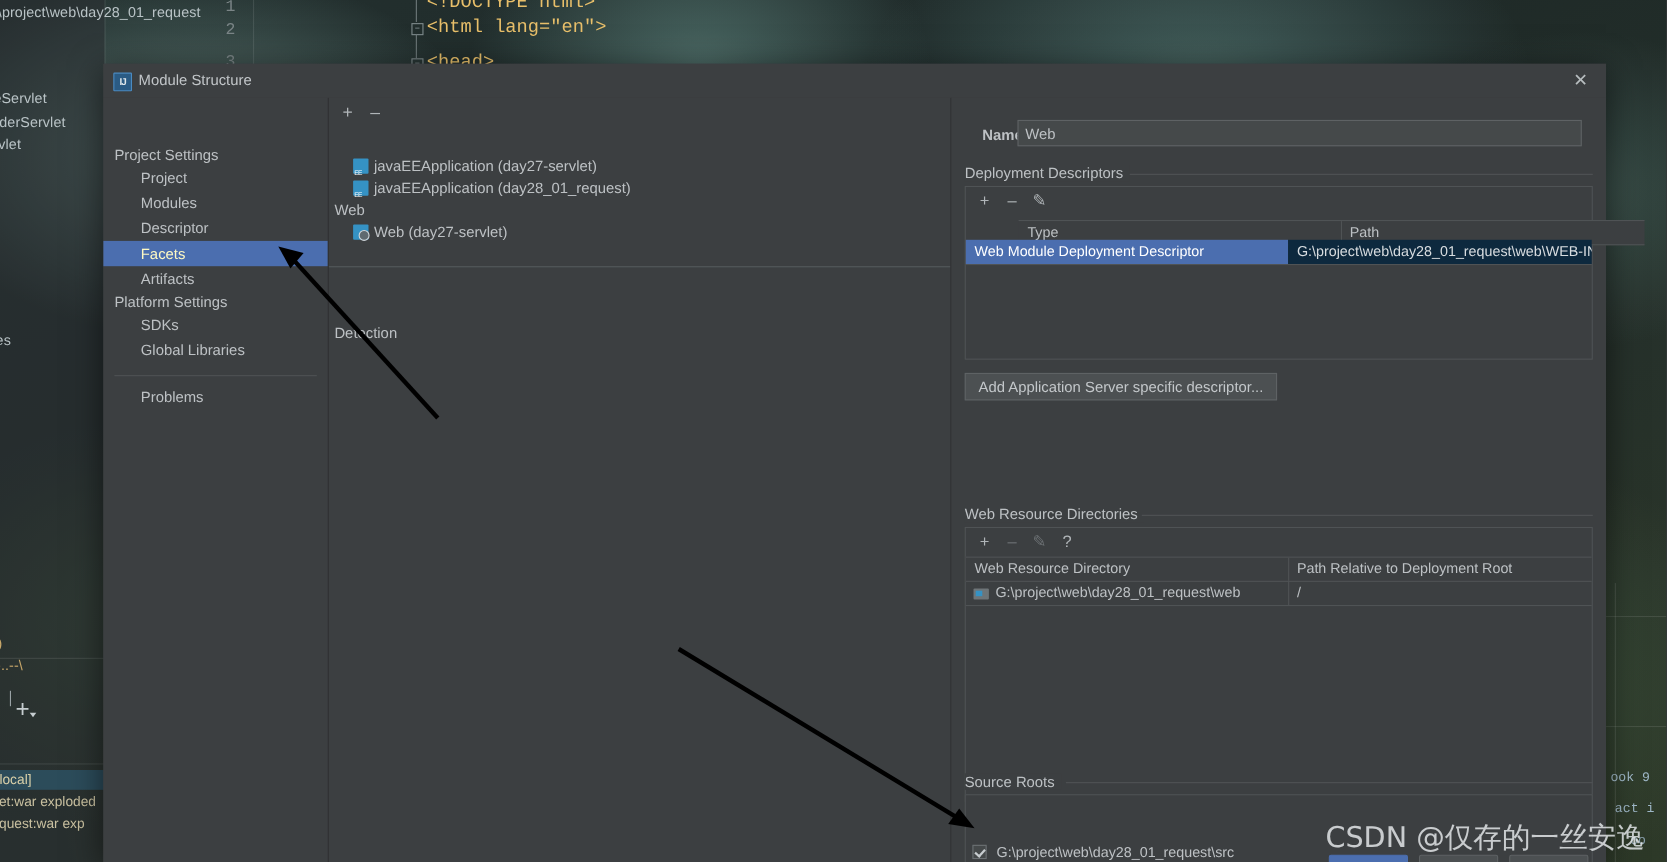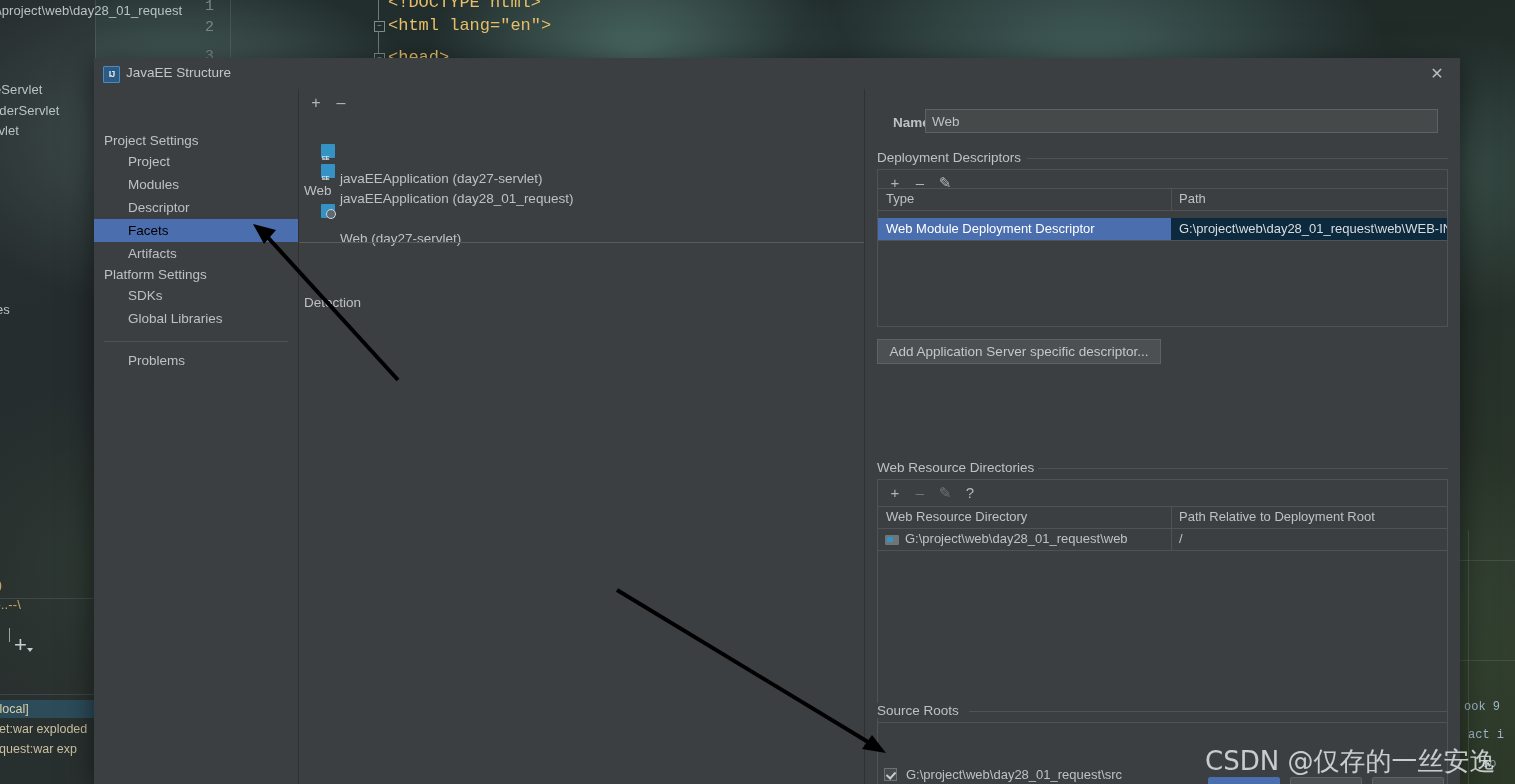--- a/index.html
+++ b/index.html
@@ -61,33 +61,33 @@
   #navrow{position:absolute;left:0;top:31px;width:204px;height:36px;}
   .navarrow{position:absolute;top:8px;font-size:18px;color:#6f7679;}
 
   
   #sidebar{position:absolute;left:0;top:31px;width:204px;height:695px;background:#3c3f41;}
   .side-item{position:absolute;left:0;width:204px;height:23px;line-height:23px;font-size:13.5px;color:#bdc1c4;white-space:nowrap;}
   .side-item .lbl{position:absolute;}
   .side-item.group .lbl{left:10px;color:#bdc1c4;}
   .side-item.child .lbl{left:34px;}
   .side-item.sel{background:#4b6eaf;color:#ffffff;}
-  .side-item.sel .lbl{color:#000000;}
+  .side-item.sel .lbl{color:#fef9c3;}
   #side-sep{position:absolute;left:10px;width:184px;height:1px;background:#4e5254;}
 
   #side-divider{position:absolute;left:204px;top:31px;width:1px;height:695px;background:#2f3133;}
 
   
   #treepanel{position:absolute;left:205px;top:31px;width:565px;height:695px;background:#3c3f41;}
   #tree-toolbar{position:absolute;left:0;top:0;width:565px;height:29px;}
   .tbbtn{position:absolute;top:3px;width:22px;height:22px;line-height:22px;text-align:center;color:#b0b5b8;font-size:16px;}
   .tree-row{position:absolute;left:0;width:565px;height:20px;line-height:20px;font-size:13.5px;color:#bdc1c4;white-space:nowrap;}
   .tree-row .txt{position:absolute;}
   .tree-row.root .txt{left:5px;}
-  .tree-row.leaf .txt{left:41px;margin-top:28px;}
+  .tree-row.leaf .txt{left:41px;}
   .tree-row.sel{background:#0d293e;}
   .ico-ee{position:absolute;left:22px;top:3px;width:14px;height:14px;background:#3592c4;border-radius:1px;}
   .ico-ee:after{content:"EE";position:absolute;left:1px;top:4px;font-size:6px;color:#fff;font-family:"Liberation Sans",sans-serif;letter-spacing:-.5px;}
   .ico-web{position:absolute;left:22px;top:3px;width:14px;height:14px;background:#3592c4;border-radius:1px;}
   .ico-web:after{content:"";position:absolute;left:5px;top:5px;width:8px;height:8px;border-radius:50%;background:#5f6a70;border:1px solid #cfd6da;}
   #tree-sepline{position:absolute;left:0;width:565px;height:1px;background:#555a5c;}
   #detection{position:absolute;left:5px;font-size:13.5px;color:#bdc1c4;margin-top:28px;}
 
   #tree-divider{position:absolute;left:770px;top:31px;width:1px;height:695px;background:#2f3133;}
 
@@ -189,21 +189,21 @@
 
   <div class="pane-div-v" style="left:1468px;top:530px;height:254px;background:rgba(255,255,255,.12);"></div>
   <div class="pane-div-h" style="left:1460px;top:560px;width:55px;background:rgba(255,255,255,.10);"></div>
   <div class="pane-div-h" style="left:1460px;top:660px;width:55px;background:rgba(255,255,255,.10);"></div>
 </div>
 
 <div id="dialog">
 
   <div id="titlebar">
     <div id="title-ico">IJ</div>
-    <div id="title-text">JavaEE Structure</div>
+    <div id="title-text">Module Structure</div>
     <div id="close-btn">✕</div>
   </div>
 
   <div id="navrow">
     <div class="navarrow" style="left:8px;">←</div>
     <div class="navarrow" style="left:36px;">→</div>
   </div>
 
   <div id="sidebar">
     <div class="side-item group" style="top:40px;">
@@ -276,21 +276,21 @@
       <div class="grp-title">Deployment Descriptors</div>
       <div class="grp-line" style="left:150px;right:0;width:421px;"></div>
     </div>
 
     <div class="tblbox" style="left:12px;top:80px;width:571px;height:158px;">
       <div class="tbl-toolbar" style="width:569px;">
         <div class="tbl-tb-btn" style="left:6px;">+</div>
         <div class="tbl-tb-btn" style="left:31px;">–</div>
         <div class="tbl-tb-btn" style="left:56px;">✎</div>
       </div>
-      <div class="tbl-head" style="top:18px;width:569px;">
+      <div class="tbl-head" style="top:30px;width:569px;margin-left:48px;">
         <div class="th" style="left:8px;">Type</div>
         <div class="vdiv" style="left:293px;"></div>
         <div class="th" style="left:301px;">Path</div>
       </div>
       <div class="tbl-row" style="top:48px;width:569px;">
         <div class="cell sel-blue" style="left:0;top:0;width:293px;height:22px;padding-left:8px;box-sizing:border-box;padding-top:3px;color:#ffffff;">Web Module Deployment Descriptor</div>
         <div class="cell sel-dark" style="left:293px;top:0;width:276px;height:22px;padding-left:8px;box-sizing:border-box;padding-top:3px;color:#d8dde0;">G:\project\web\day28_01_request\web\WEB-INF\</div>
       </div>
       <div class="rowline" style="left:0;top:70px;width:569px;"></div>
     </div>

